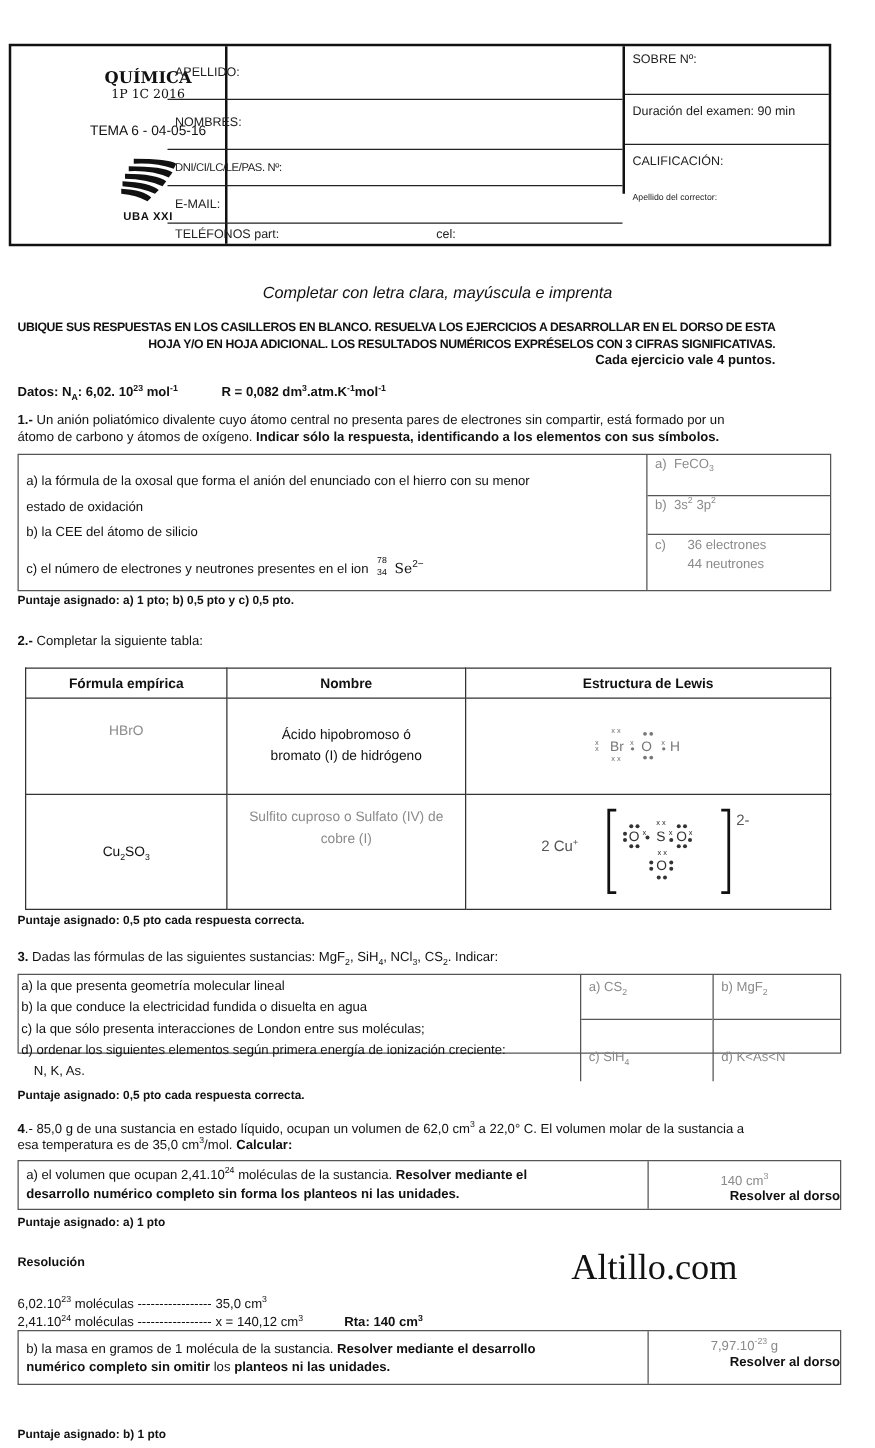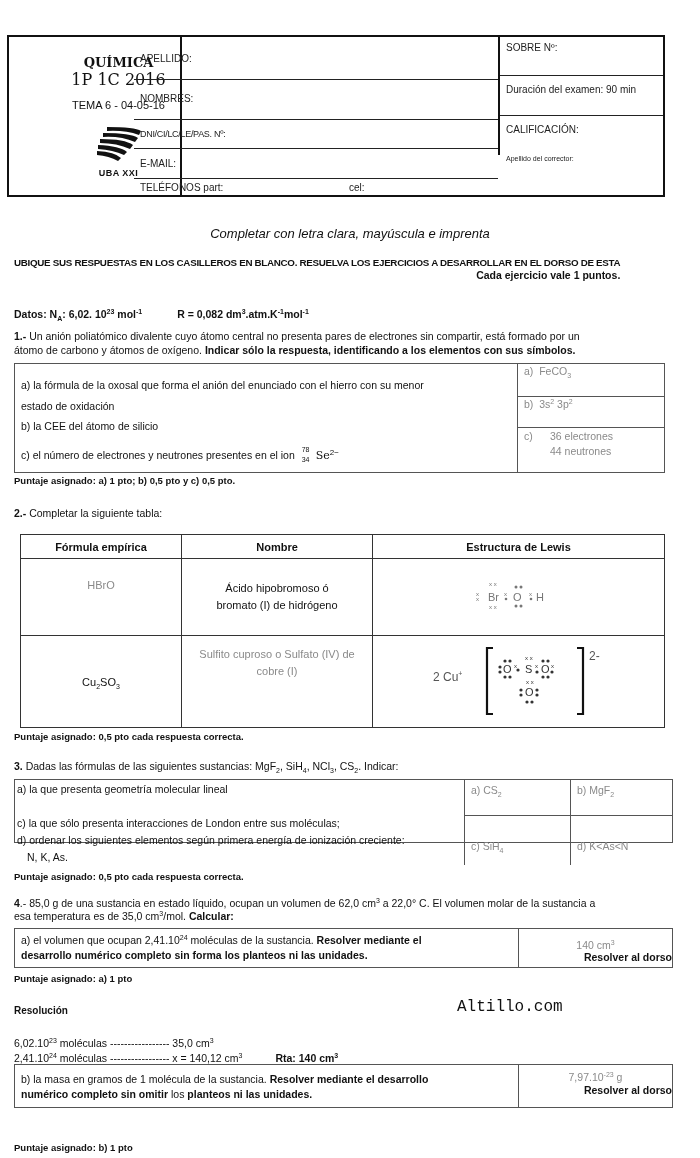--- a/index.html
+++ b/index.html
@@ -12,21 +12,21 @@
   .bold { font-weight: bold; text-align: right; }
 
   
   .hdr { left: 7px; top: 35px; width: 658px; height: 162px; border: 2px solid #111; }
   .hdr-left { left: 0; top: 0; width: 125px; height: 158px; border-right: 2px solid #111; text-align: center; margin-left: 48px; }
   .hdr-mid { left: 125px; top: 0; width: 366px; height: 118px; border-right: 2px solid #111; }
   .hdr-right { left: 491px; top: 0; width: 163px; height: 158px; }
   .hline { position: absolute; left: 0; right: 0; border-top: 1px solid #222; }
   .field { position: absolute; left: 6px; font-size: 10px; color: #222; }
   .title-q { font-family: "DejaVu Serif", serif; font-weight: bold; font-size: 13px; top: 18px; left: 0; right: 0; }
-  .title-1p { font-family: "DejaVu Serif", serif; font-size: 16px; top: 33px; left: 0; right: 0; }
+  .title-1p { font-family: "DejaVu Serif", serif; font-size: 10px; top: 33px; left: 0; right: 0; }
   .title-tema { font-size: 11px; top: 62px; left: 0; right: 0; }
 
   .logo { left: 38px; top: 88px; width: 50px; height: 38px; }
   .logo-text { top: 131px; left: 0; right: 0; font-size: 9px; font-weight: bold; letter-spacing: 0.5px; }
 
   .banner { top: 226px; left: 0; width: 700px; text-align: center; font-style: italic; font-size: 13px; }
   .p { font-size: 10.5px; line-height: 14px; }
 
   table { border-collapse: collapse; padding-left: 12px; }
   .q1 { left: 14px; top: 363px; width: 651px; height: 110px; border: 1px solid #555; }
@@ -79,21 +79,22 @@
     <div class="hline" style="top:78px"></div>
     <div class="field" style="top:87px">CALIFICACIÓN:</div>
     <div class="field" style="top:118px;font-size:7px">Apellido del corrector:</div>
   </div>
 </div>
 
 <div class="abs banner">Completar con letra clara, mayúscula e imprenta</div>
 
 <div class="abs p bold" style="left:14px;top:256px;font-size:9.8px;line-height:13px;letter-spacing:-0.3px">
   <div>UBIQUE SUS RESPUESTAS EN LOS CASILLEROS EN BLANCO. RESUELVA LOS EJERCICIOS A DESARROLLAR EN EL DORSO DE ESTA</div>
-  <div style="font-size:10.5px;letter-spacing:0">Cada ejercicio vale 1 puntos.</div>
+  <div>HOJA Y/O EN HOJA ADICIONAL.  LOS RESULTADOS NUMÉRICOS EXPRÉSELOS CON 3 CIFRAS SIGNIFICATIVAS.</div>
+  <div style="font-size:10.5px;letter-spacing:0">Cada ejercicio vale 4 puntos.</div>
 </div>
 
 <div class="abs p bold" style="left:14px;top:307px">
   <span>Datos: N</span><sub>A</sub><span>: 6,02. 10</span><sup>23</sup><span> mol</span><sup>-1</sup>
   <span style="margin-left:32px">R = 0,082 dm</span><sup>3</sup><span>.atm.K</span><sup>-1</sup><span>mol</span><sup>-1</sup>
 </div>
 
 <div class="abs p" style="left:14px;top:329px;width:670px">
   <div><span class="bold">1.-</span><span> Un anión poliatómico divalente cuyo átomo central no presenta pares de electrones sin compartir, está formado por un</span></div>
   <div><span>átomo de carbono y átomos de oxígeno. </span><span class="bold">Indicar sólo la respuesta, identificando a los elementos con sus símbolos.</span></div>
@@ -223,20 +224,21 @@
 </tbody>
   </table>
 <div class="abs p bold" style="left:14px;top:730px;font-size:9.5px">Puntaje asignado:  0,5 pto cada respuesta correcta.</div>
 
 <div class="abs p" style="left:14px;top:759px">
   <span class="bold">3.</span><span> Dadas las fórmulas de las siguientes sustancias: MgF</span><sub>2</sub>, SiH<sub>4</sub>, NCl<sub>3</sub>, CS<sub>2</sub>. Indicar:
 </div>
 <div class="abs q3">
   <div class="abs" style="left:0;top:0;width:450px;height:85px;border-right:1px solid #555">
     <div class="abs p" style="left:2px;top:2px">a) la que presenta geometría molecular lineal</div>
+    <div class="abs p" style="left:2px;top:19px">b) la que conduce la electricidad fundida o disuelta en agua</div>
     <div class="abs p" style="left:2px;top:36px">c) la que sólo presenta interacciones de London entre sus moléculas;</div>
     <div class="abs p" style="left:2px;top:53px">d) ordenar los siguientes elementos según primera energía de ionización creciente:</div>
     <div class="abs p" style="left:12px;top:70px">N, K, As.</div>
   </div>
   <div class="abs" style="left:450px;top:0;width:106px;height:85px;border-right:1px solid #555">
     <div class="abs p gray" style="left:6px;top:3px"><span>a)  CS</span><sub>2</sub></div>
     <div class="hline" style="top:35px;border-color:#555"></div>
     <div class="abs p gray" style="left:6px;top:59px"><span>c)  SiH</span><sub>4</sub></div>
   </div>
   <div class="abs" style="left:556px;top:0;width:101px;height:85px">
@@ -258,21 +260,21 @@
     <span class="bold">desarrollo numérico completo sin forma los planteos ni las unidades.</span>
   </div>
   <div class="abs" style="left:503px;top:0;width:154px;height:38px;border-left:1px solid #555;text-align:center">
     <div class="p gray" style="margin-top:10px;line-height:12px"><span>140 cm</span><sup>3</sup></div>
     <div class="p bold" style="line-height:12px">Resolver al dorso</div>
   </div>
 </div>
 <div class="abs p" style="left:14px;top:972px;font-size:9.5px"><span class="bold">Puntaje asignado: a) 1 pto</span></div>
 
 <div class="abs p bold" style="left:14px;top:1004px;font-size:10px">Resolución</div>
-<div class="abs" style="left:457px;top:998px;font-size:16px;font-family:Liberation Mono, monospace">Altillo.com</div>
+<div class="abs" style="left:457px;top:998px;font-size:29px;font-family:Liberation Serif, serif">Altillo.com</div>
 <div class="abs p" style="left:14px;top:1036px;line-height:15px">
   <div><span>6,02.10</span><sup>23</sup><span> moléculas ----------------- 35,0 cm</span><sup>3</sup></div>
   <div><span>2,41.10</span><sup>24</sup><span> moléculas ----------------- x = 140,12 cm</span><sup>3</sup>
     <span class="bold" style="margin-left:30px">Rta: 140 cm</span><sup class="bold">3</sup></div>
 </div>
 
 <div class="abs q4b">
   <div class="abs p" style="left:6px;top:7px;width:495px;line-height:15px">
     <span>b) la masa en gramos de 1 molécula de la sustancia. </span><span class="bold">Resolver mediante el desarrollo</span><br>
     <span class="bold">numérico completo sin omitir </span><span>los</span><span class="bold"> planteos ni las unidades.</span>

